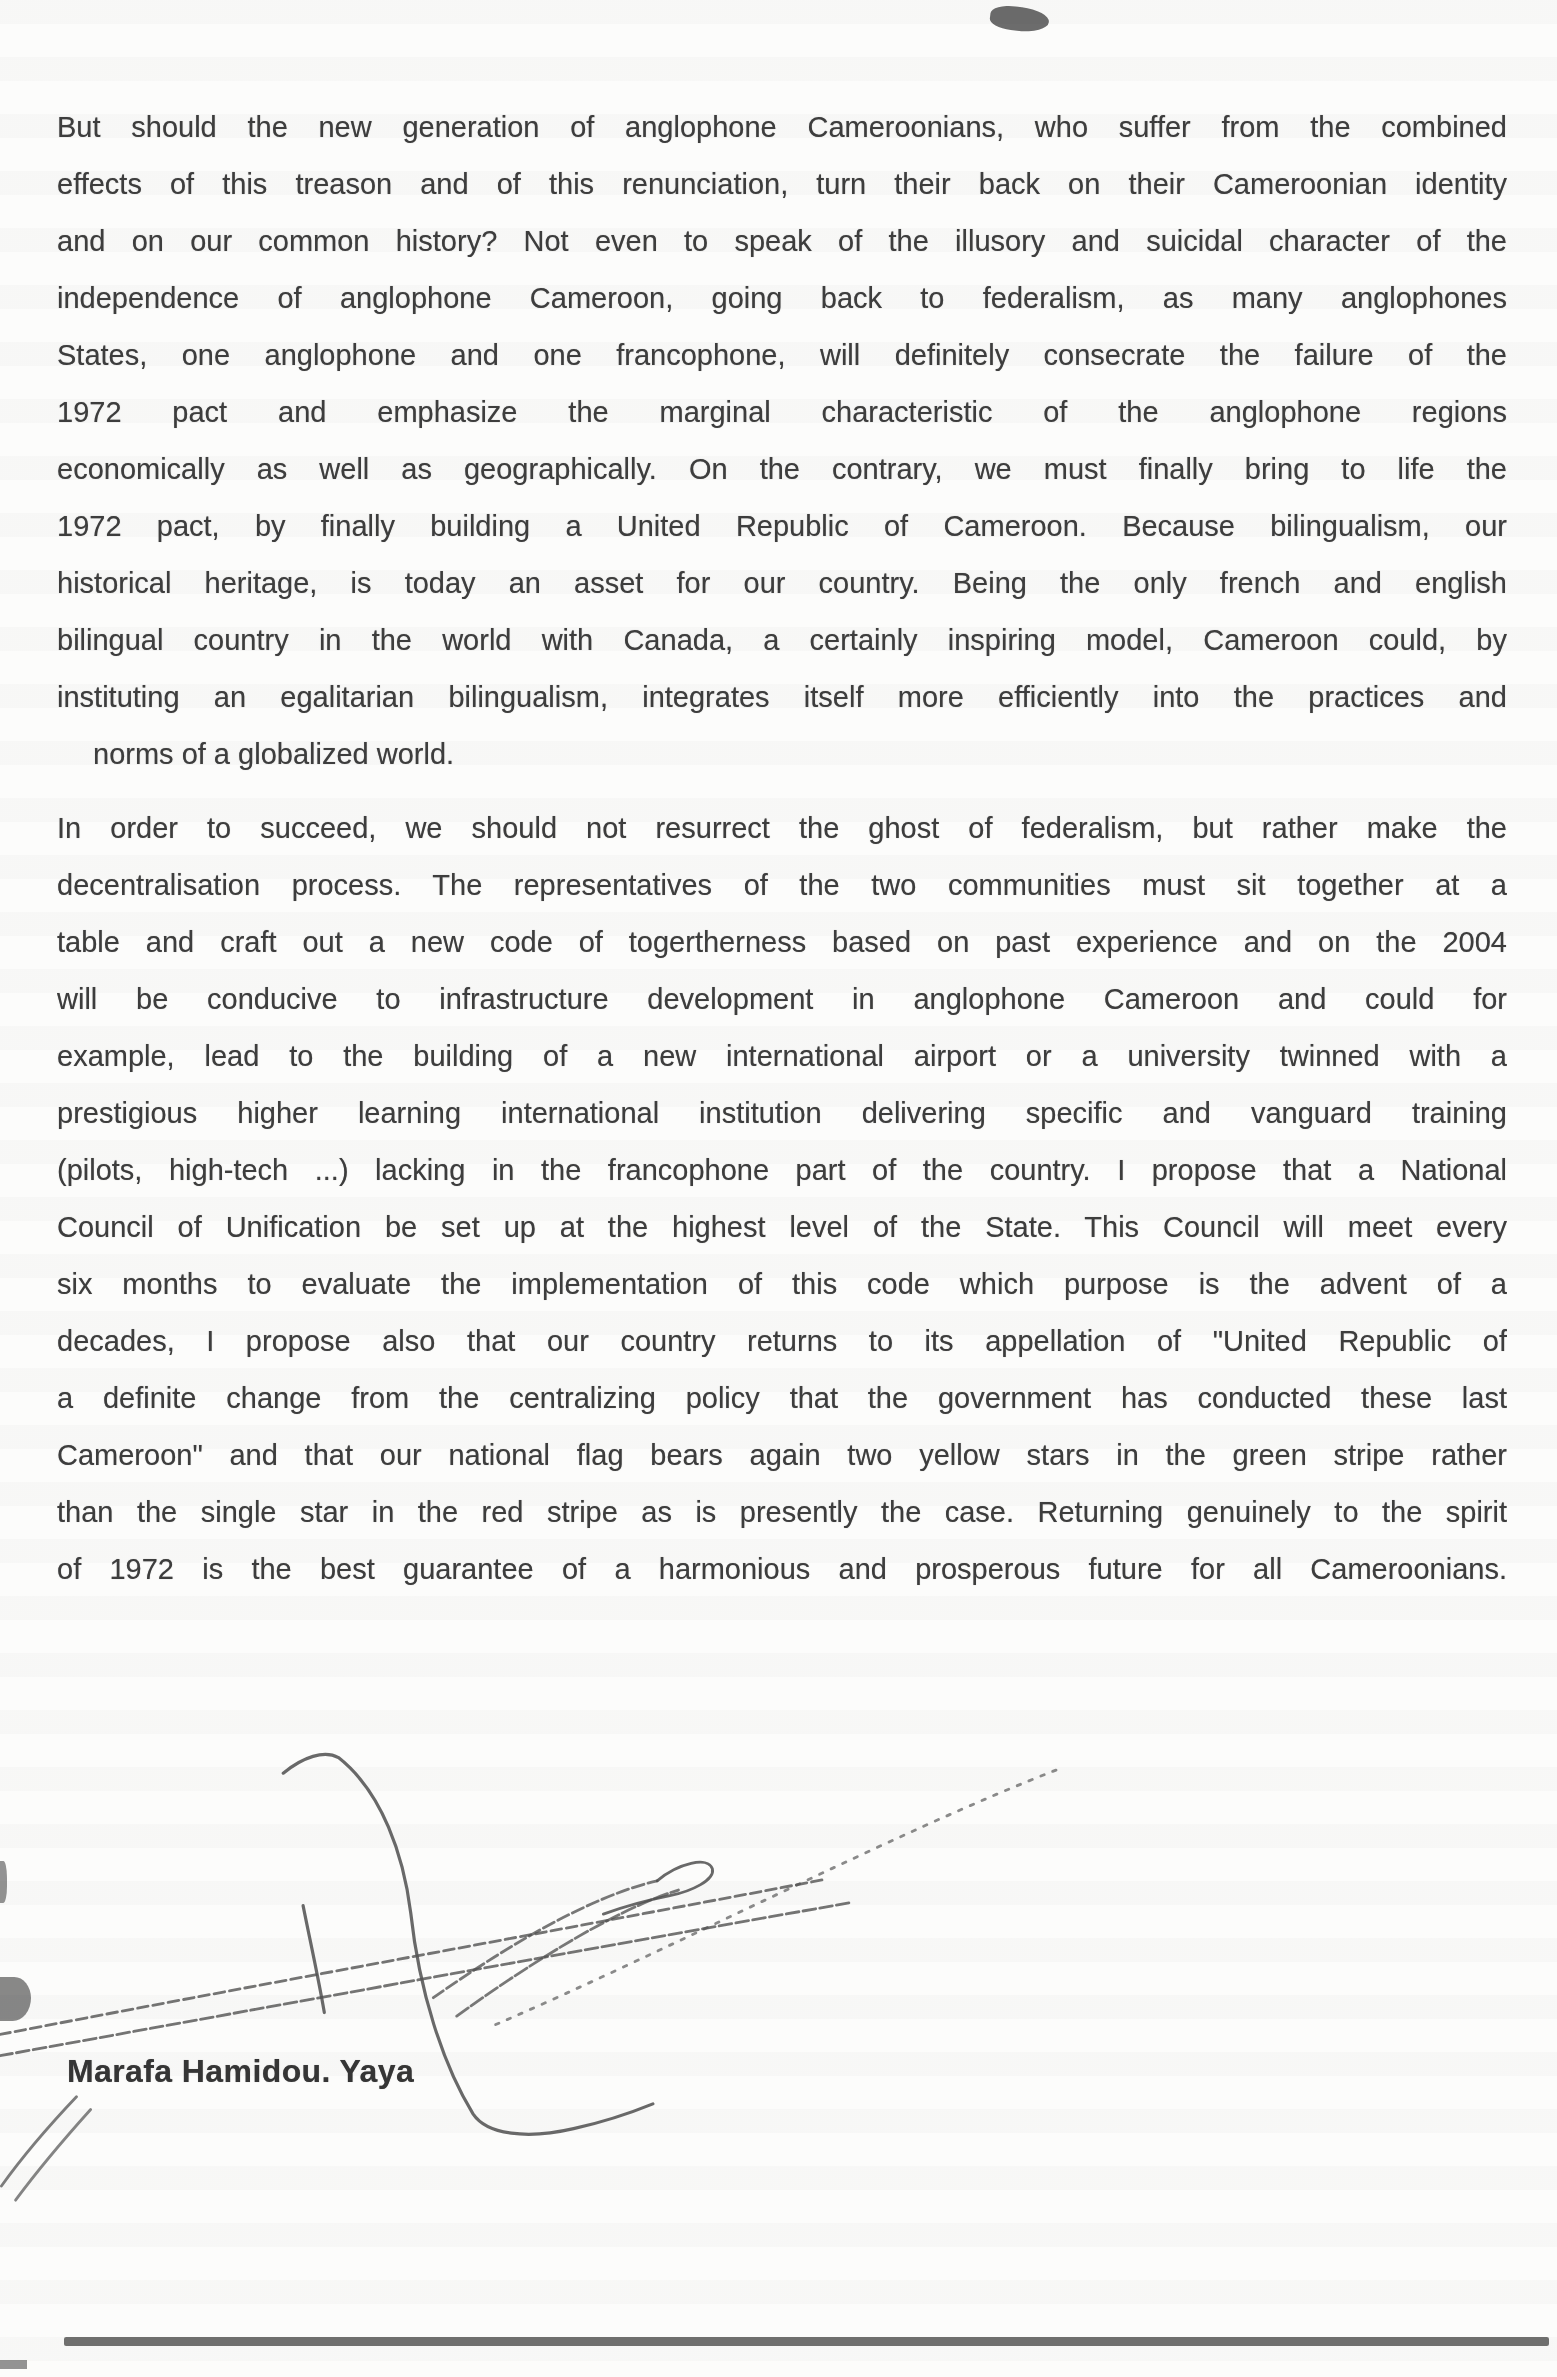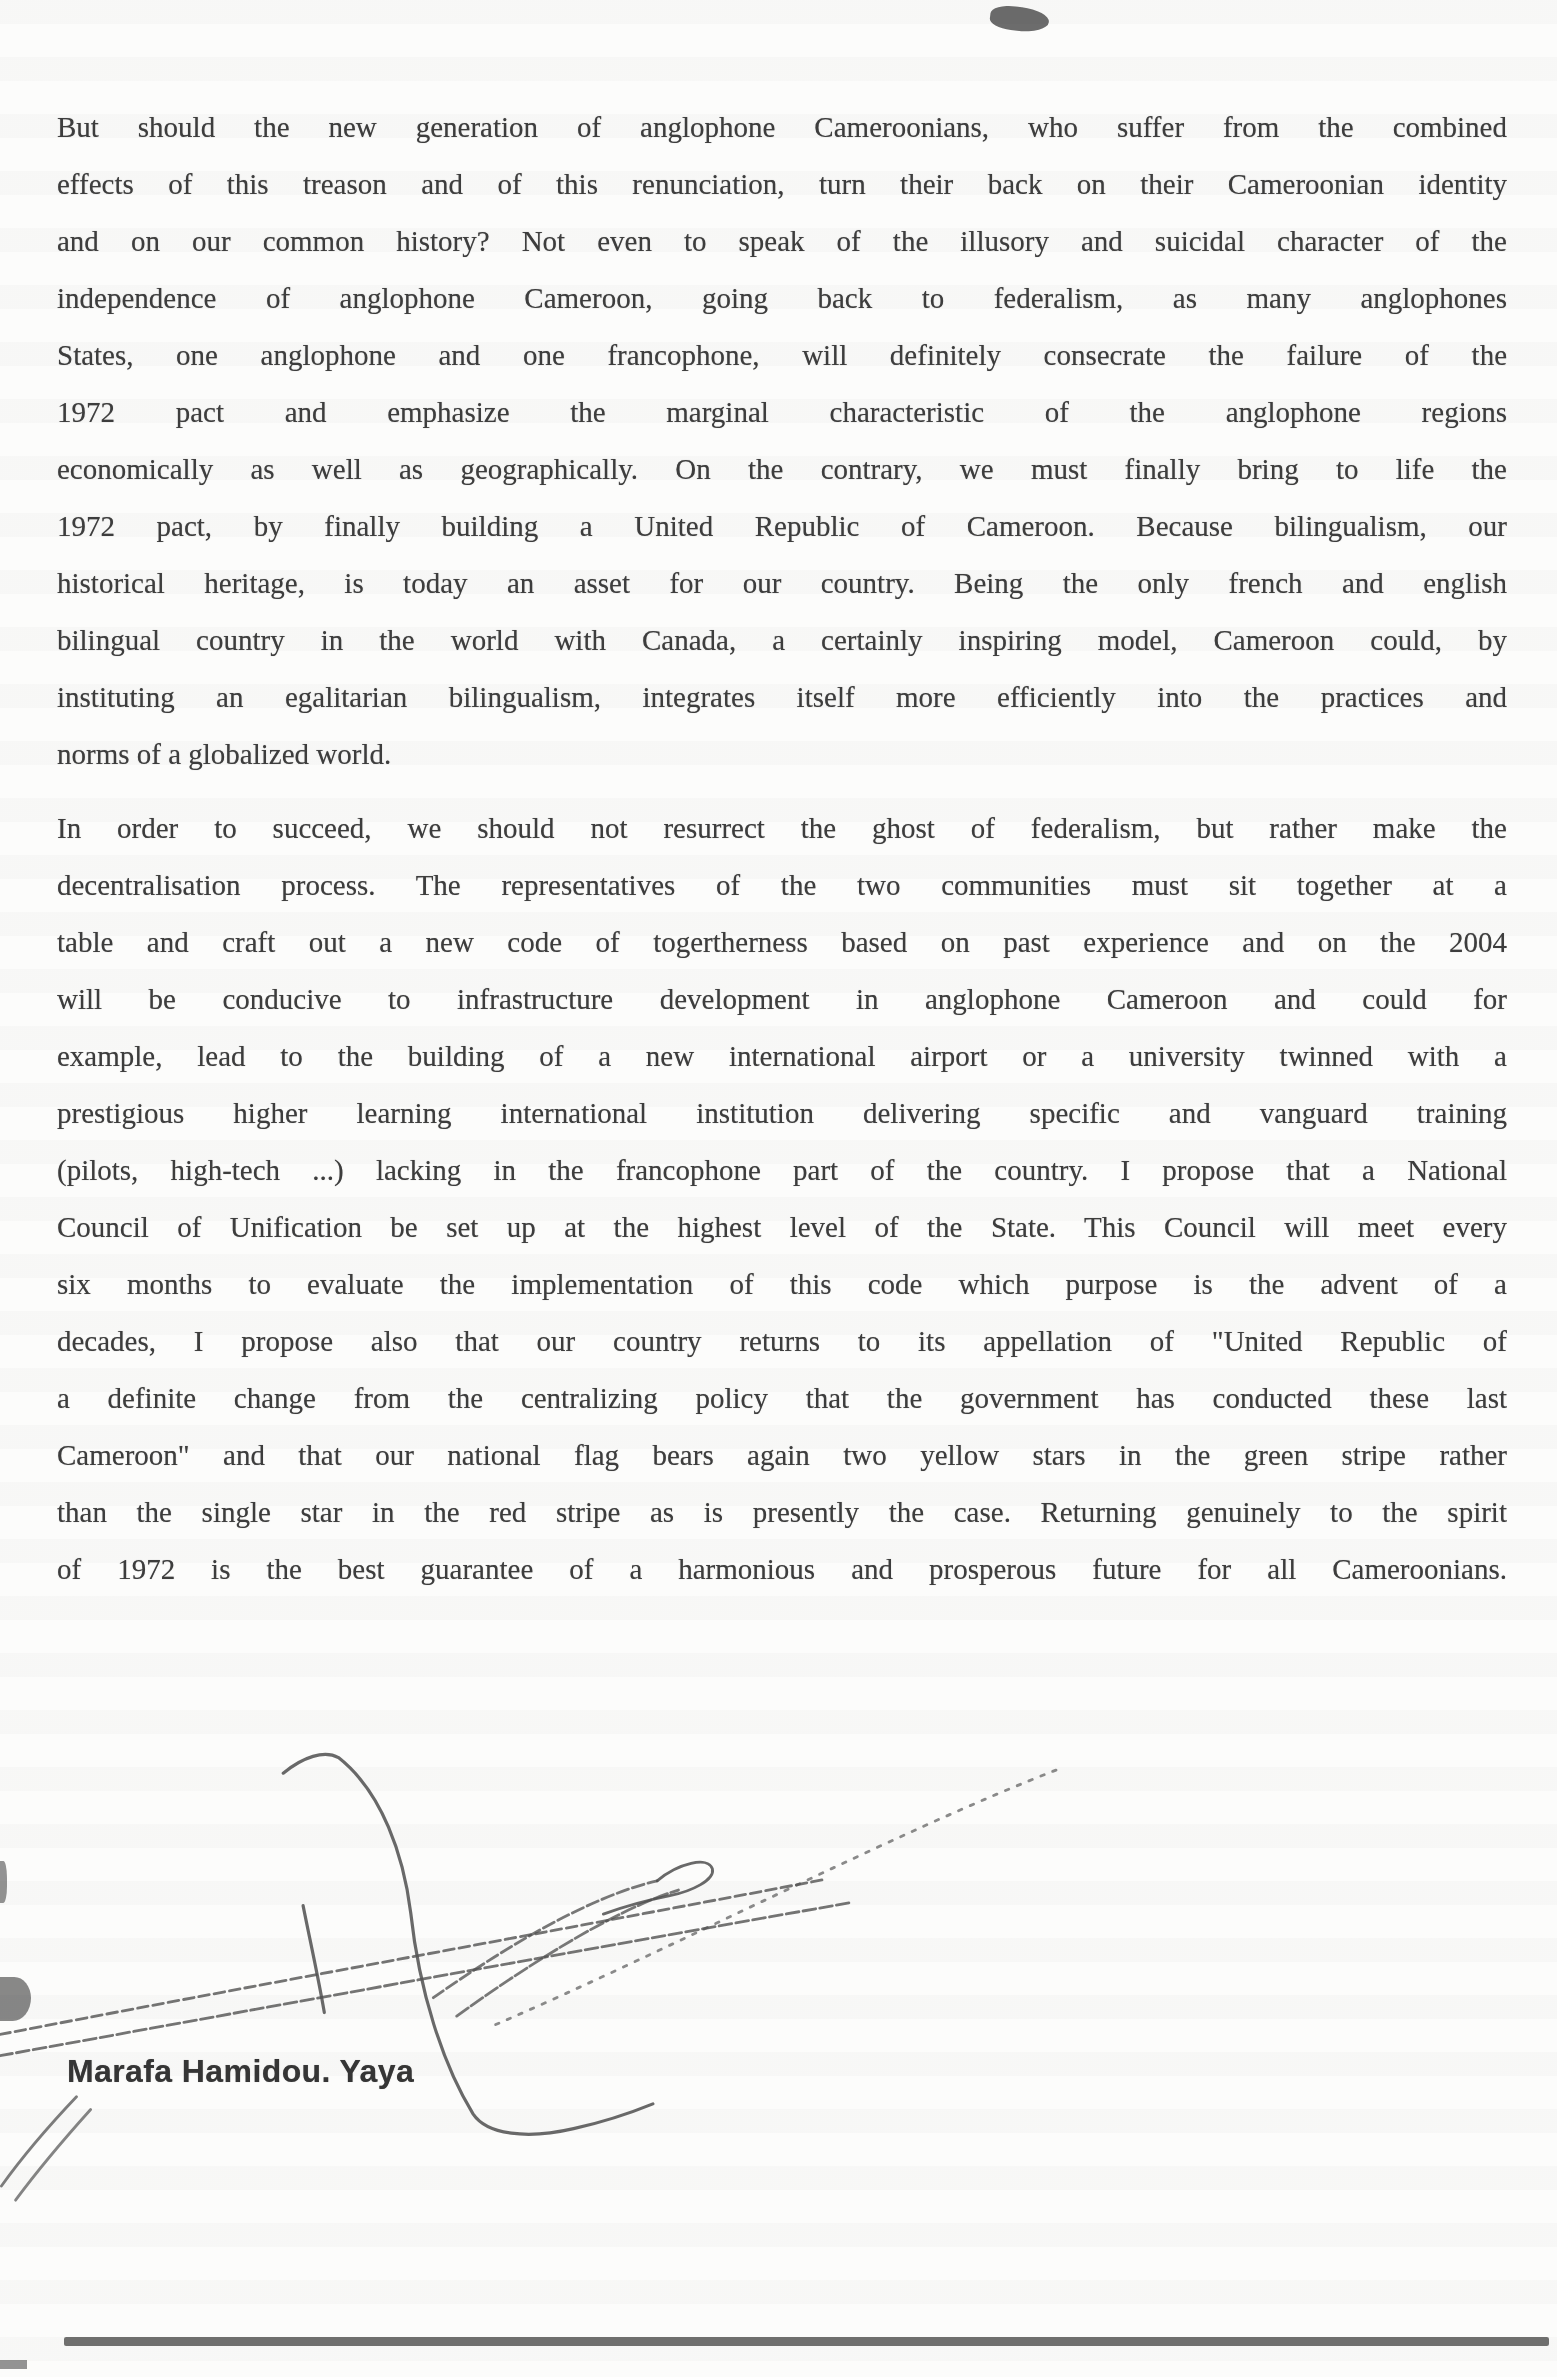--- a/index.html
+++ b/index.html
@@ -15,28 +15,28 @@
       rgba(120,120,120,0.035) 0px, rgba(120,120,120,0.035) 24px,
       rgba(255,255,255,0) 24px, rgba(255,255,255,0) 57px);
     mix-blend-mode:multiply;
   }
   #letter-body{
     position:absolute;left:57px;top:99px;width:1450px;
     color:#3d3d3d;
     font-size:29px;line-height:57px;
     text-shadow:0 0 0.8px rgba(70,70,70,0.55);
   }
-  .paragraph{margin:0 0 17px 0;font-family:Liberation Serif, serif;}
+  .paragraph{margin:0 0 17px 0;}
   .line{
     height:57px;overflow:hidden;
     text-align:justify;text-align-last:justify;
     text-justify:inter-word;
     white-space:normal;
   }
-  .line.short-last{text-align-last:left;}
+  .line.short-last{text-align-last:left;margin-left:36px;}
   
   #signature-block{position:absolute;left:0;top:1628px;width:1133px;height:694px;text-align:center;}
   #signature-svg{position:absolute;left:0;top:0;}
   #signatory-name{
     position:absolute;left:67px;top:425px;
     font-size:32px;font-weight:bold;letter-spacing:0.4px;color:#353535;
     text-shadow:0 0 0.7px rgba(60,60,60,0.6);
     white-space:nowrap;
   }
   

